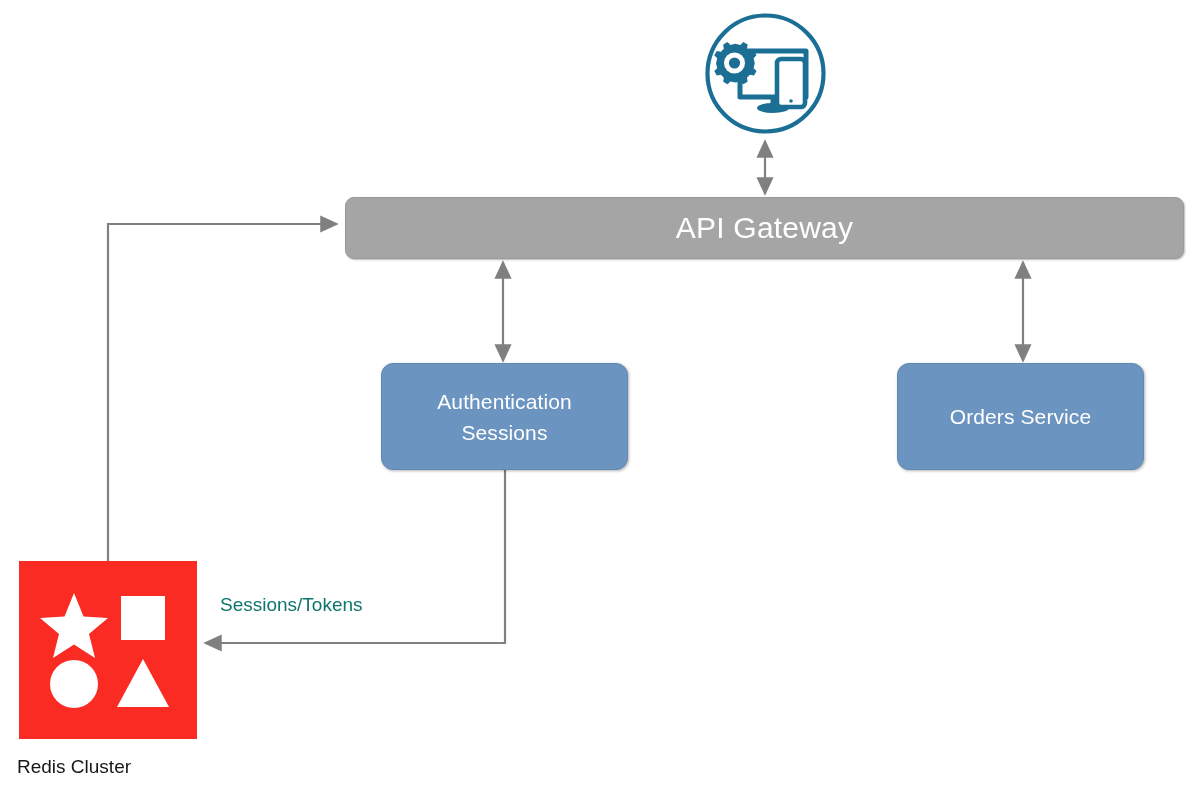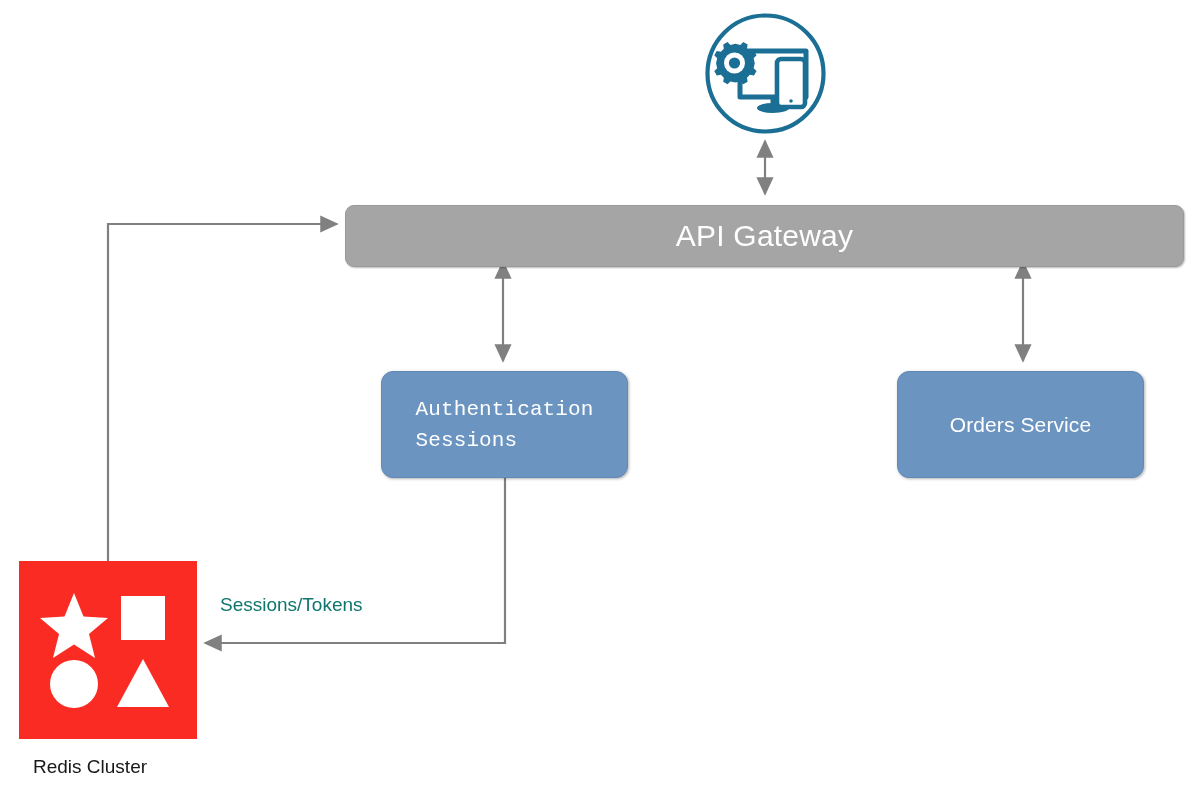--- a/index.html
+++ b/index.html
@@ -26,21 +26,21 @@
     pointer-events: none;
   }
 
   
   .node {
     position: absolute;
     box-sizing: border-box;
     display: flex;
     align-items: center;
     justify-content: center;
-    margin-top: 8px;
+    text-align: center;
   }
 
   .node-gateway {
     left: 345px;
     top: 197px;
     width: 839px;
     height: 62px;
     background: #A5A5A5;
     border: 1px solid #9a9a9a;
     border-radius: 9px;
@@ -64,21 +64,20 @@
     font-size: 21px;
     line-height: 31px;
     letter-spacing: 0.1px;
   }
 
   .node-auth {
     left: 381px;
     top: 363px;
     width: 247px;
     height: 107px;
-    font-family: Liberation Mono, monospace;
   }
 
   .node-orders {
     left: 897px;
     top: 363px;
     width: 247px;
     height: 107px;
   }
 
   
@@ -92,21 +91,21 @@
   }
   .redis-shapes {
     position: absolute;
     left: 0;
     top: 0;
     width: 178px;
     height: 178px;
   }
   .redis-caption {
     position: absolute;
-    left: 33px;
+    left: 17px;
     top: 756px;
     width: 230px;
     font-size: 19px;
     color: #181818;
     text-align: left;
     white-space: nowrap;
   }
 
   
   .node-client {

